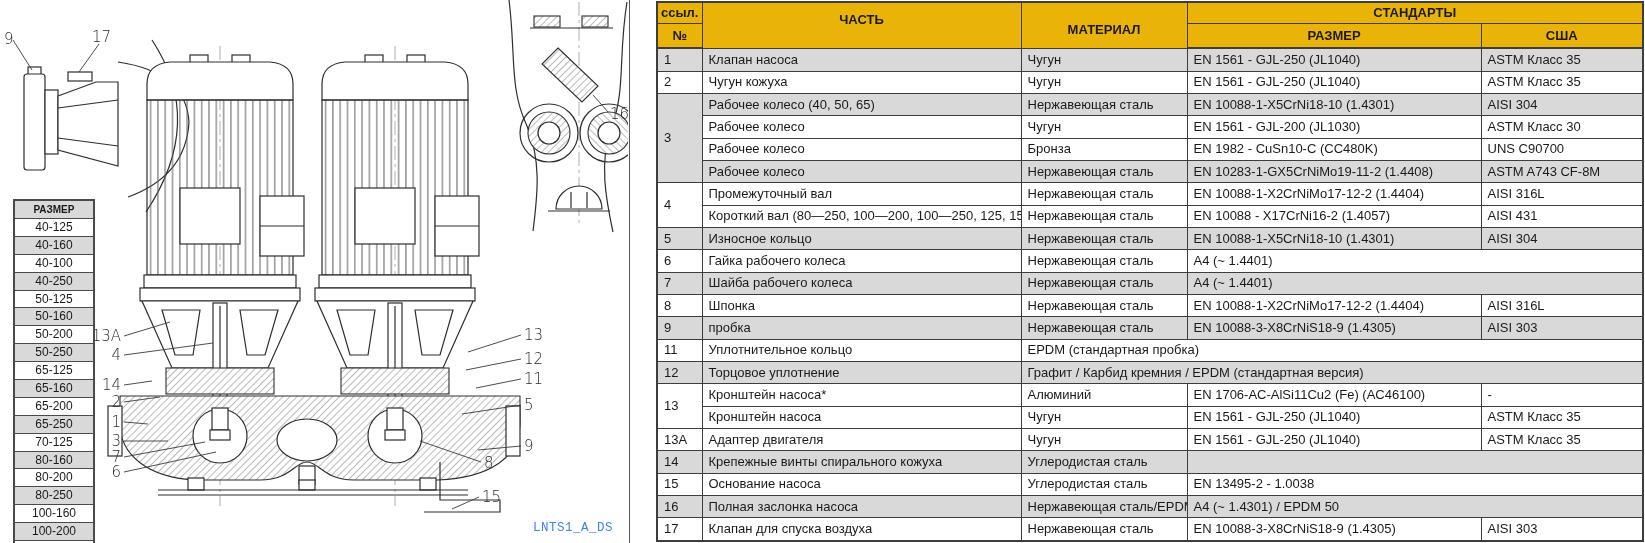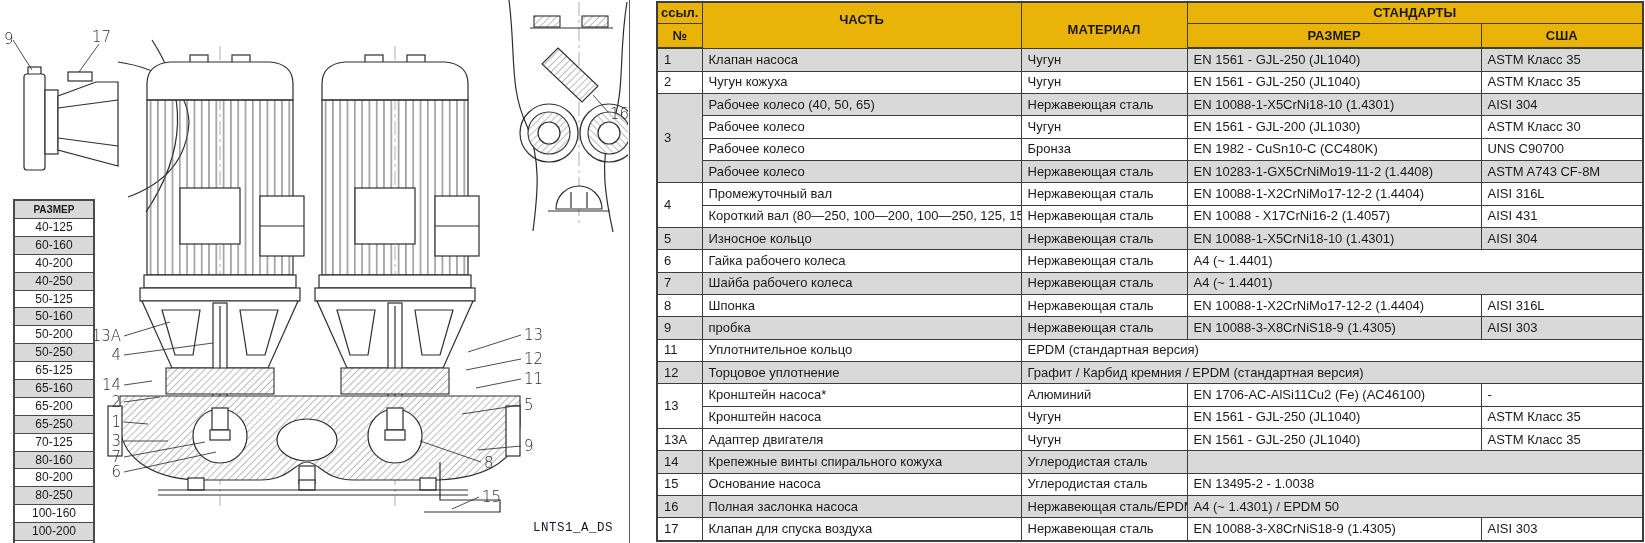--- a/index.html
+++ b/index.html
@@ -38,21 +38,21 @@
   
   svg.draw{position:absolute;left:0;top:0;}
   .ln{stroke:#2e2e2e;stroke-width:1.2;fill:none;}
   .fw{stroke:#2e2e2e;stroke-width:1.2;fill:#ffffff;}
   .fh{stroke:#2e2e2e;stroke-width:1.1;fill:url(#hx);}
   .fh2{stroke:#2e2e2e;stroke-width:1.1;fill:url(#hx2);}
   .cl{stroke:#9a9a9a;stroke-width:0.8;stroke-dasharray:14 4 3 4;fill:none;}
   .ldr{stroke:#3a3a3a;stroke-width:0.9;fill:none;}
   text.co{font-family:"DejaVu Sans", sans-serif;font-size:15px;fill:#2b2b2b;font-weight:300;}
   .code{position:absolute;left:533px;top:521px;font-family:"Liberation Mono",monospace;
-        font-size:12.5px;color:#0f172a;letter-spacing:0.5px;}
+        font-size:12.5px;color:#3b82f6;letter-spacing:0.5px;}
   .vsep{position:absolute;left:629px;top:0;width:1px;height:543px;background:#5a5a5a;}
 </style>
 </head>
 <body>
 
 <svg class="draw" width="628" height="543" viewBox="0 0 628 543">
   <defs>
     <pattern id="hx" patternUnits="userSpaceOnUse" width="5" height="5" patternTransform="rotate(45)">
       <rect width="5" height="5" fill="#ffffff"></rect>
       <line x1="0" y1="0" x2="0" y2="5" stroke="#8d8d8d" stroke-width="1.2"></line>
@@ -215,22 +215,22 @@
     <text class="co" x="482" y="502">15</text>
   </g>
 </svg>
 
 <div class="code">LNTS1_A_DS</div>
 <div class="vsep"></div>
 
 <div class="sizebox">
   <div class="hd">РАЗМЕР</div>
   <div class="sz">40-125</div>
-  <div class="sz alt">60-160</div>
-  <div class="sz">40-200</div>
+  <div class="sz alt">40-160</div>
+  <div class="sz">40-100</div>
   <div class="sz alt">40-250</div>
   <div class="sz">50-125</div>
   <div class="sz alt">50-160</div>
   <div class="sz">50-200</div>
   <div class="sz alt">50-250</div>
   <div class="sz">65-125</div>
   <div class="sz alt">65-160</div>
   <div class="sz">65-200</div>
   <div class="sz alt">65-250</div>
   <div class="sz">70-125</div>
@@ -344,21 +344,21 @@
   <tr class="g">
     <td class="ref">9</td>
     <td class="part">пробка</td>
     <td>Нержавеющая сталь</td>
     <td>EN 10088-3-X8CrNiS18-9 (1.4305)</td>
     <td>AISI 303</td>
   </tr>
   <tr class="w">
     <td class="ref">11</td>
     <td class="part">Уплотнительное кольцо</td>
-    <td colspan="3">EPDM (стандартная версия)</td>
+    <td colspan="3">EPDM (стандартная пробка)</td>
   </tr>
   <tr class="g">
     <td class="ref">12</td>
     <td class="part">Торцовое уплотнение</td>
     <td colspan="3">Графит / Карбид кремния / EPDM (стандартная версия)</td>
   </tr>
   <tr class="w">
     <td class="ref cw" rowspan="2">13</td>
     <td class="part">Кронштейн насоса*</td>
     <td>Алюминий</td>

